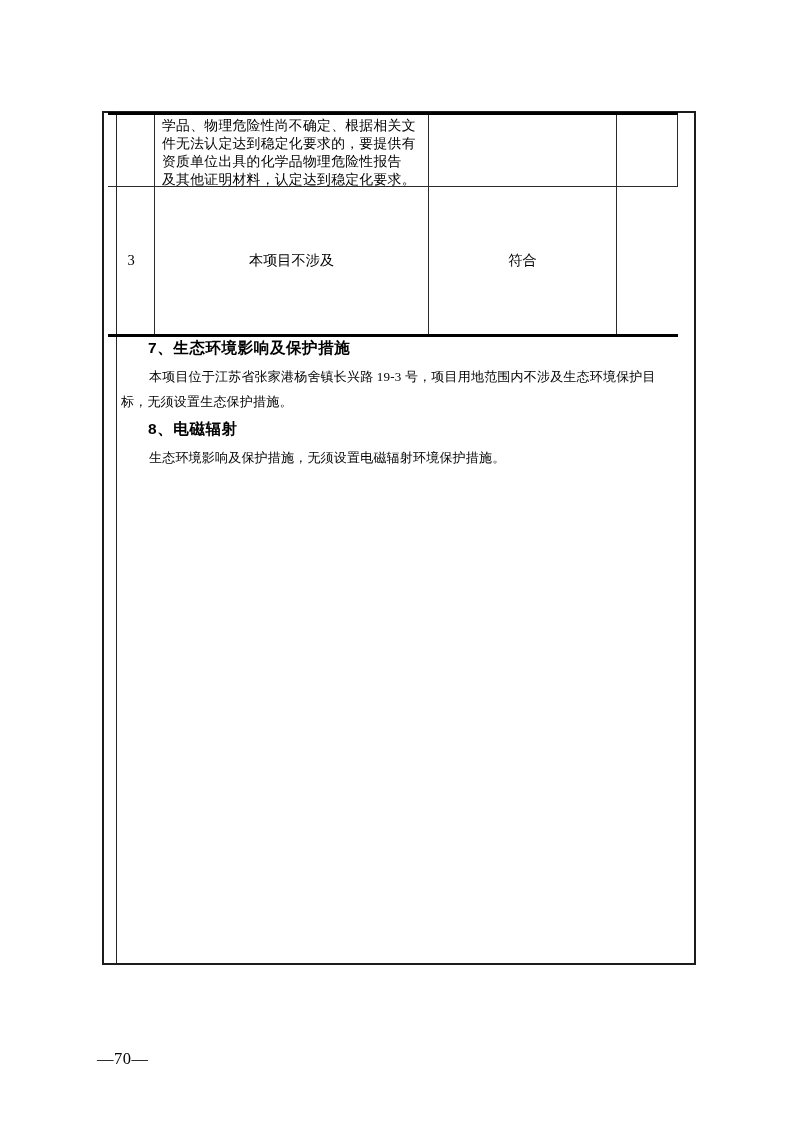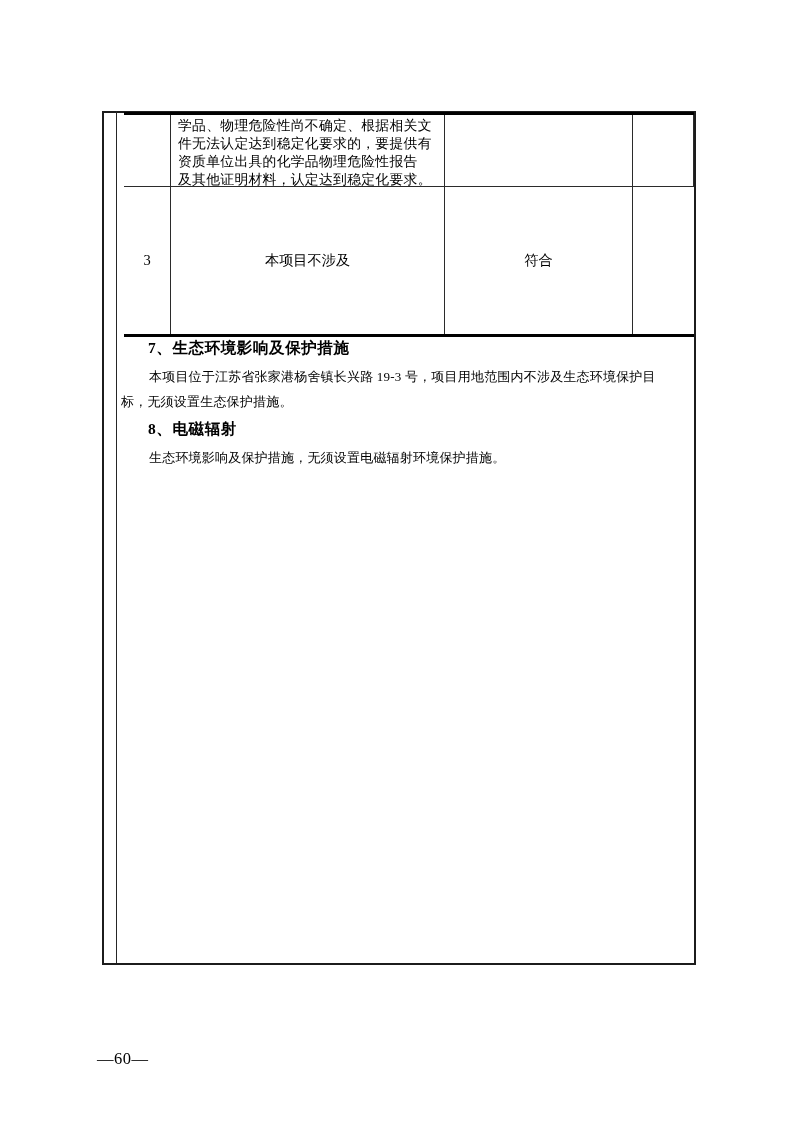--- a/index.html
+++ b/index.html
@@ -30,21 +30,21 @@
     left: 116px;
     top: 111px;
     height: 852px;
     width: 0;
     border-left: 1px solid #262626;
   }
 
   
   .doc-table {
     position: absolute;
-    left: 124px;
+    left: 108px;
     top: 112px;
     width: 570px;
     height: 225px;
     box-sizing: border-box;
     border-top: 3px solid #000000;
     border-bottom: 3px solid #000000;
     display: grid;
     grid-template-columns: 47px 274px 188px 61px;
     grid-template-rows: 72px 1fr;
   }
@@ -74,21 +74,21 @@
     display: flex;
     align-items: center;
     justify-content: center;
     font-size: 14.5px;
   }
 
   
   .sec-heading {
     position: absolute;
     left: 148px;
-    font-family: Liberation Serif, serif;
+    font-family: Liberation Sans, sans-serif;
     font-weight: bold;
     font-size: 15.5px;
     letter-spacing: 0.6px;
     white-space: pre;
   }
   .sec-para {
     position: absolute;
     left: 121px;
     font-size: 13px;
     line-height: 25.4px;
@@ -131,13 +131,13 @@
   <div class="cell cell-mid">符合</div>
 </div>
 
 <div id="heading-7" class="sec-heading">7、生态环境影响及保护措施</div>
 <div id="para-7" class="sec-para">本项目位于江苏省张家港杨舍镇长兴路 19-3 号，项目用地范围内不涉及生态环境保护目
 标，无须设置生态保护措施。</div>
 
 <div id="heading-8" class="sec-heading">8、电磁辐射</div>
 <div id="para-8" class="sec-para">生态环境影响及保护措施，无须设置电磁辐射环境保护措施。</div>
 
-<div class="page-number">—60—</div>
+<div class="page-number">—70—</div>
 
 </body></html>

